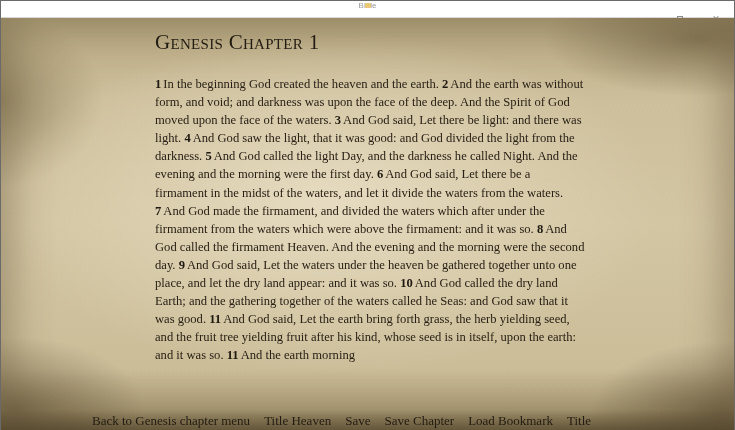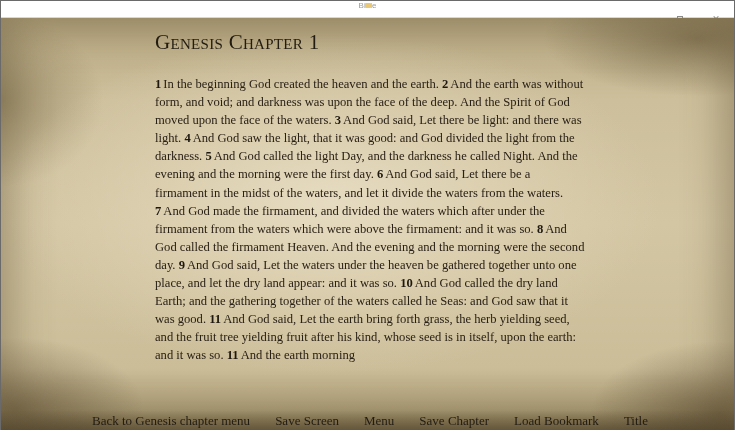--- a/index.html
+++ b/index.html
@@ -62,21 +62,21 @@
   }
 
   .scripture {
     position: absolute; left: 154px; top: 57px; width: 430px;
     font-size: 12.6px; line-height: 18.1px; color: #2a2116;
     font-family: "Liberation Serif", "DejaVu Serif", serif;
   }
   .verse-num { font-weight: bold; color: #1e1810; margin-right: 2px; }
 
   .bottom-menu {
-    position: absolute; left: 91px; top: 395px; display: flex; gap: 11px;
+    position: absolute; left: 91px; top: 395px; display: flex; gap: 0;
     font-size: 13px; color: #231c12; z-index: 2;
     font-family: "Liberation Serif", "DejaVu Serif", serif;
   }
   .menu-item { margin-right: 14px; cursor: pointer; white-space: nowrap; }
 </style>
 </head>
 <body>
 
 <div class="window">
   <div class="titlebar">
@@ -108,20 +108,20 @@
       <span><span class="verse-num">7</span><span>And God made the firmament, and divided the waters which after under the firmament from the waters which were above the firmament: and it was so. </span></span>
       <span><span class="verse-num">8</span><span>And God called the firmament Heaven. And the evening and the morning were the second day. </span></span>
       <span><span class="verse-num">9</span><span>And God said, Let the waters under the heaven be gathered together unto one place, and let the dry land appear: and it was so. </span></span>
       <span><span class="verse-num">10</span><span>And God called the dry land Earth; and the gathering together of the waters called he Seas: and God saw that it was good. </span></span>
       <span><span class="verse-num">11</span><span>And God said, Let the earth bring forth grass, the herb yielding seed, and the fruit tree yielding fruit after his kind, whose seed is in itself, upon the earth: and it was so. </span></span>
       <span><span class="verse-num">11</span><span>And the earth morning </span></span>
     </div>
 
     <div class="bottom-menu">
       <span class="menu-item">Back to Genesis chapter menu</span>
-      <span class="menu-item">Save Screen</span>
-      <span class="menu-item">Menu</span>
+      <span class="menu-item">Title Heaven</span>
+      <span class="menu-item">Save</span>
       <span class="menu-item">Save Chapter</span>
       <span class="menu-item">Load Bookmark</span>
       <span class="menu-item">Title</span>
     </div>
   </div>
 </div>
 
 </body></html>

